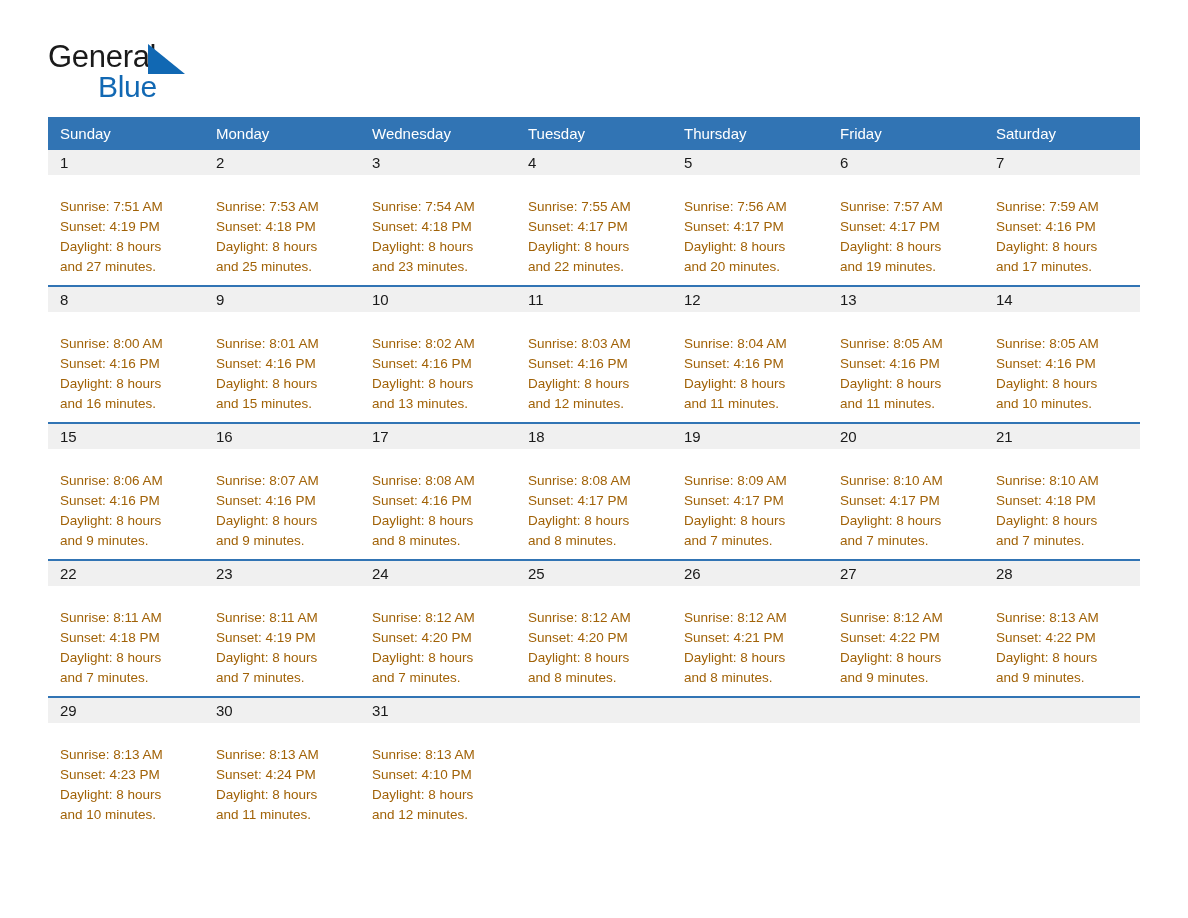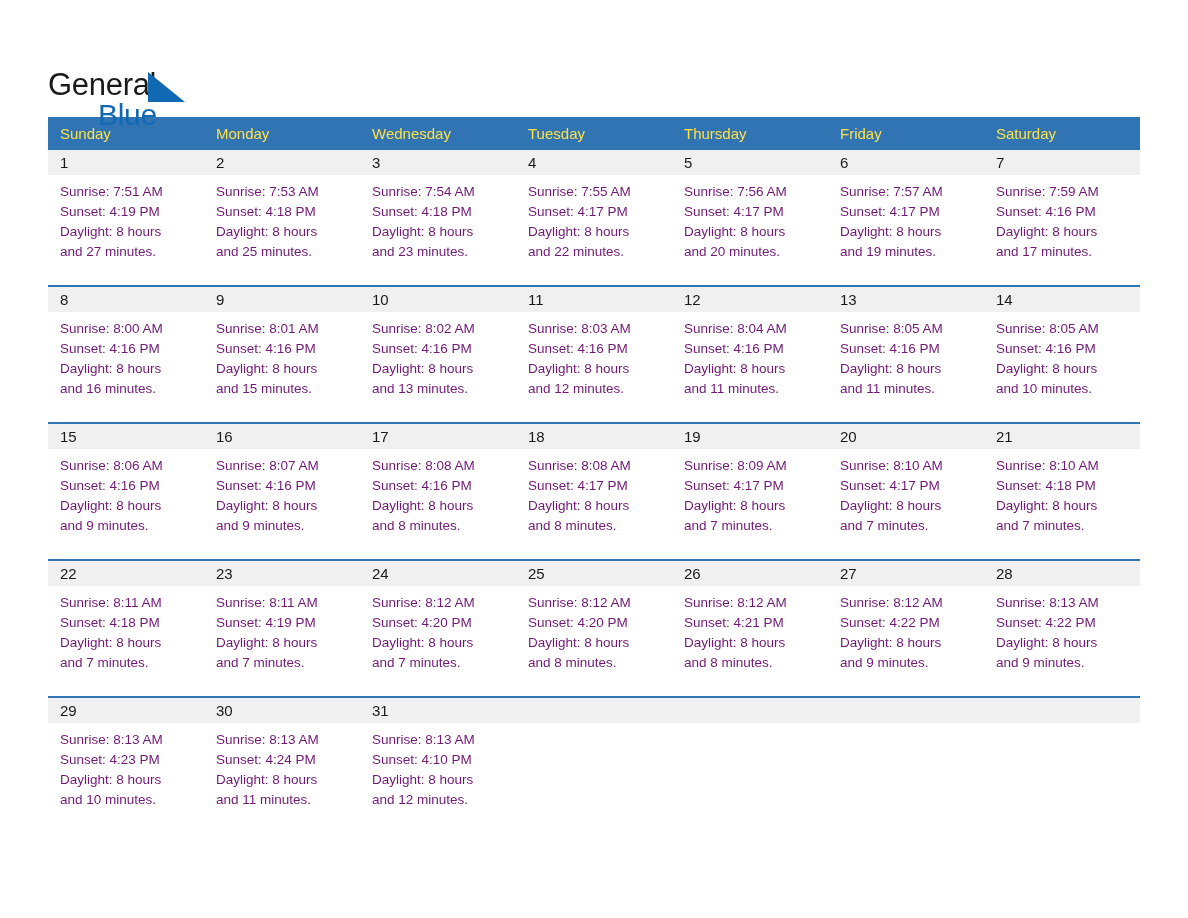--- a/index.html
+++ b/index.html
@@ -18,23 +18,23 @@
     position: relative;
     width: 1188px;
     height: 918px;
     box-sizing: border-box;
     padding: 0 48px;
   }
 
   
   .top {
     display: flex;
-    align-items: flex-start;
+    align-items: flex-end;
     justify-content: space-between;
-    padding-top: 64px;
+    padding-top: 44px;
     height: 108px;
     box-sizing: border-box;
   }
   .logo {
     position: relative;
     width: 150px;
     height: 72px;
     flex: 0 0 auto;
   }
   .logo-general {
@@ -89,21 +89,21 @@
     margin-top: 9px;
     width: 1092px;
   }
   .weekdays {
     display: grid;
     grid-template-columns: repeat(7, 1fr);
     background: #3174b4;
     height: 33px;
   }
   .weekday {
-    color: #fde047;
+    color: #ffffff;
     font-size: 15px;
     line-height: 33px;
     padding-left: 12px;
     box-sizing: border-box;
     white-space: nowrap;
   }
   .week {
     display: grid;
     grid-template-columns: repeat(7, 1fr);
     border-top: 2px solid #3174b4;
@@ -123,21 +123,22 @@
     line-height: 25px;
     padding-left: 12px;
     color: #1a1a1a;
     box-sizing: border-box;
   }
   .cell.empty .daynum { background: #f0f0f0; }
   .info {
     padding: 7px 8px 0 12px;
     font-size: 13.5px;
     line-height: 20px;
-    color: #701a75;
+    color: #a16207;
+    margin-top: 15px;
   }
   .info div { white-space: nowrap; }
 </style>
 </head>
 <body>
 
 <div class="page">
 
   <div class="top">
     <div class="logo">

